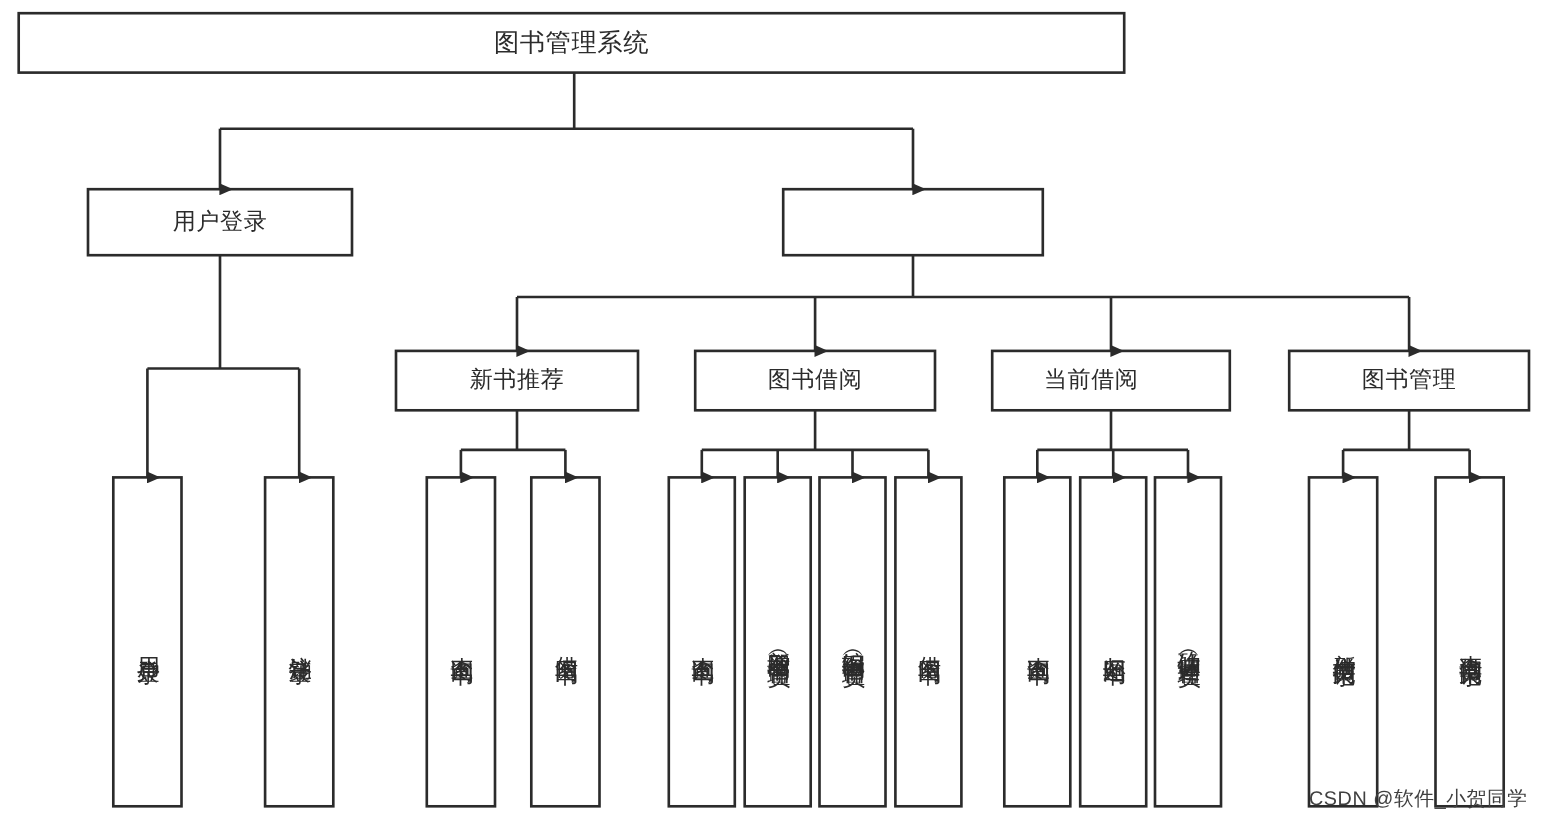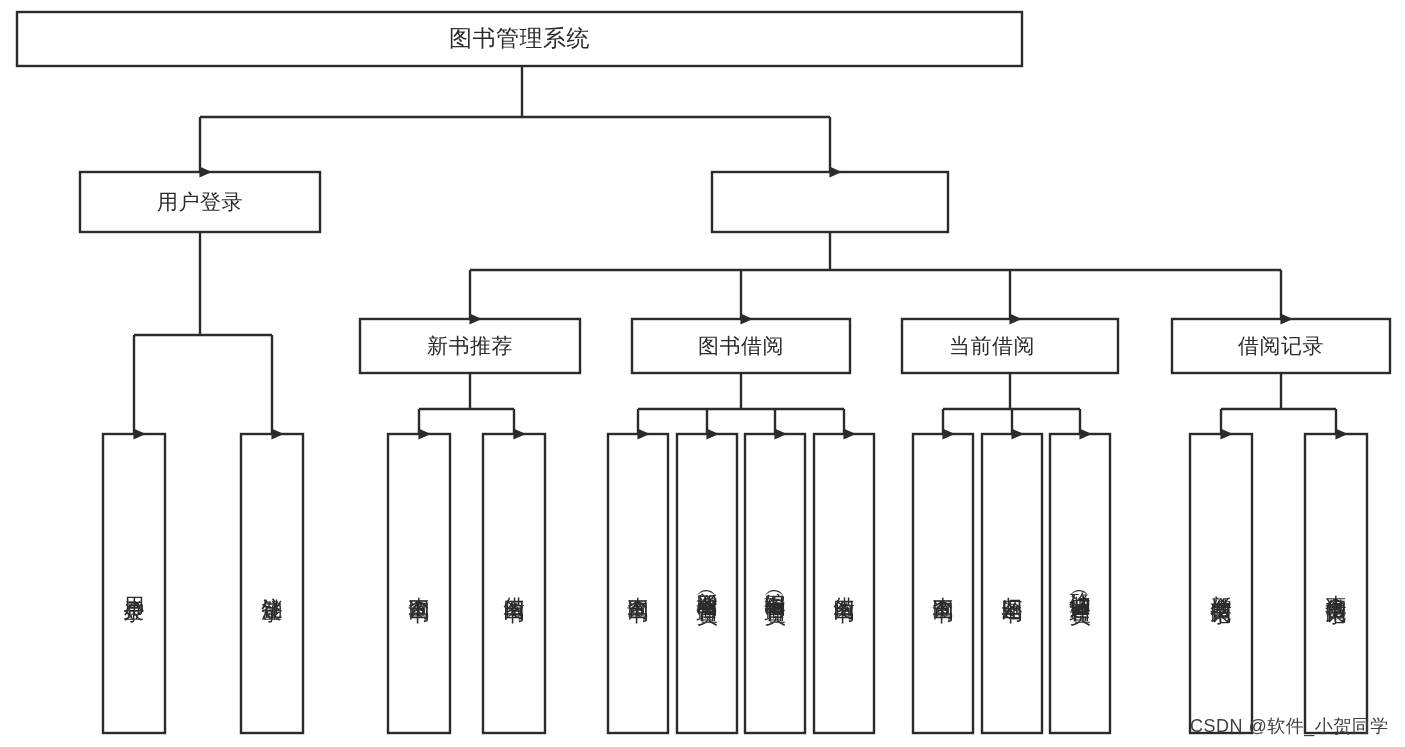--- a/index.html
+++ b/index.html
@@ -169,21 +169,21 @@
     </g>
   </svg>
 
   <div class="label-h label-root" style="left:17px; top:12px; width:1005px; height:54px;">图书管理系统</div>
 
   <div class="label-h" style="left:80px; top:172px; width:240px; height:60px;">用户登录</div>
 
   <div class="label-h" style="left:360px; top:319px; width:220px; height:54px;">新书推荐</div>
   <div class="label-h" style="left:632px; top:319px; width:218px; height:54px;">图书借阅</div>
   <div class="label-h" style="left:902px; top:319px; width:180px; height:54px;">当前借阅</div>
-  <div class="label-h" style="left:1172px; top:319px; width:218px; height:54px;">借阅记录</div>
+  <div class="label-h" style="left:1172px; top:319px; width:218px; height:54px;">图书管理</div>
 
   <div class="label-v" style="left:103px; top:434px; width:62px; height:299px;">用户登录</div>
   <div class="label-v" style="left:241px; top:434px; width:62px; height:299px;">注销登录</div>
   <div class="label-v" style="left:388px; top:434px; width:62px; height:299px;">查询图书</div>
   <div class="label-v" style="left:483px; top:434px; width:62px; height:299px;">借阅图书</div>
   <div class="label-v" style="left:608px; top:434px; width:60px; height:299px;">查询图书</div>
   <div class="label-v" style="left:677px; top:434px; width:60px; height:299px;">新增图书（管理员）</div>
   <div class="label-v" style="left:745px; top:434px; width:60px; height:299px;">编辑图书（管理员）</div>
   <div class="label-v" style="left:814px; top:434px; width:60px; height:299px;">借阅图书</div>
   <div class="label-v" style="left:913px; top:434px; width:60px; height:299px;">查询图书</div>

